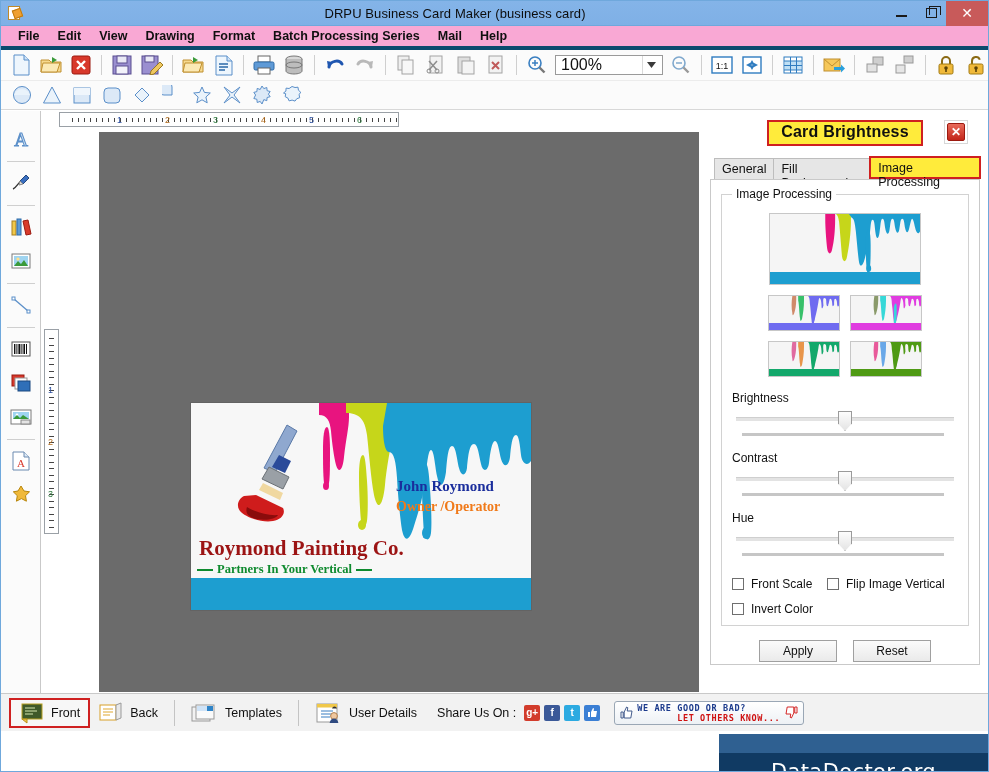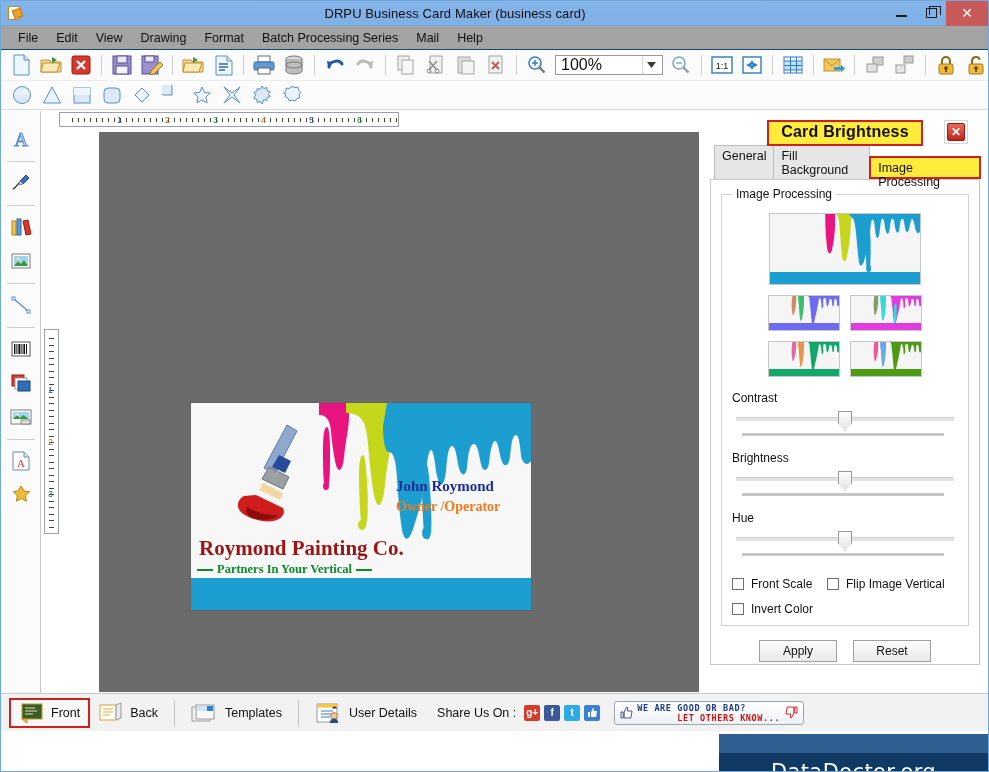--- a/index.html
+++ b/index.html
@@ -52,22 +52,23 @@
   .win-btn.close {
     width: 42px; background:#c85a5a; color:#fff; font-size:14px;
   }
   .min-glyph { display:block; width:11px; height:2px; background:#1a1a1a; margin-top:6px;}
   .max-glyph { display:block; width:11px; height:10px; border:1.6px solid #1a1a1a; position:relative;}
   .max-glyph:after{content:"";position:absolute;left:2px;top:-3px;width:10px;height:8px;border:1.6px solid #1a1a1a;border-bottom:none;}
 
   
   .menubar {
     height: 24px; display:flex; align-items:center;
-    background:#a3a3a3; padding-left: 8px;
-    border-bottom: 1px solid #0c4a6e;
+    background:#f9a8d4; padding-left: 8px;
+    border-bottom: 4px solid #0c4a6e;
+    font-weight: bold;
   }
   .menu-item {
     font-size: 12.5px; color:#101010;
     padding: 3px 9px; cursor: default;
   }
 
   
   .toolbar {
     height: 31px; display:flex; align-items:center;
     background:#fbfbfb; padding-left: 6px; gap: 2px;
@@ -203,21 +204,21 @@
   .cp-close .x {
     width:18px;height:18px; background:linear-gradient(180deg,#e86a5a,#c3251a);
     border:1px solid #9c1a10; border-radius:2px; color:#fff; font-size:12px;
     display:flex;align-items:center;justify-content:center; font-weight:bold;
   }
 
   .tabs { display:flex; align-items:flex-end; margin: 10px 0 0 4px; height:22px;}
   .tab {
     font-size:12.5px; color:#111; padding: 3px 7px 3px 7px;
     background:#e6e6e6; border:1px solid #bdbdbd; border-bottom:none;
-    margin-right:-1px; height:34px;
+    margin-right:-1px; height:21px;
   }
   .tab.active {
     background:#ffeb3b; border:2px solid #cf2020; font-weight:normal;
     height:23px; position:relative; z-index:2;
   }
 
   .group-box {
     border:1px solid #c9c9c9; background:#fff;
     margin-top:0px; padding: 0 10px 10px 10px;
     position:relative; height: 486px;
@@ -919,30 +920,30 @@
                 <path d="M24 0h4v4c0 6-1 11-2 14-1 3-2 3-2 0-1-5-1-12 0-18z" fill="#e85a9a"></path>
                 <path d="M30 0h6v5c0 7-1 14-2 19-1 3-2 3-2 0-1-6-1-16-2-19z" fill="#6aa8e8"></path>
                 <path d="M36 0h36v10c-1 2-2 1-2-2s-1-5-2-5-1 3-1 6c-1 3-2 2-2-1s-1-5-2-5-1 4-2 6c0 3-2 2-2-1s0-6-2-6-1 5-1 8c-1 4-2 4-2 0s-1-8-2-8-1 5-2 9c-1 6-2 9-3 14-1 4-3 5-3 1-1-5-1-12-2-18 0-5-1-8-2-8z" fill="#4f9a14"></path>
                 <path d="M46 8c1 0 1 3 1 8s0 11-1 13c-1 3-1 2-2-1 0-4 0-11 0-14 0-4 1-6 2-6z" fill="#4f9a14"></path>
               </svg>
               <div class="thumb-band" style="background:#4f9a14"></div>
             </div>
           </div>
 
           <div class="slider-block">
-            <div class="slider-label">Contrast</div>
+            <div class="slider-label">Brightness</div>
             <div class="slider-wrap">
               <div class="slider-track"></div>
               <div class="slider-thumb" style="left:calc(50% - 7px)"></div>
               <div class="slider-bar2"></div>
             </div>
           </div>
 
           <div class="slider-block">
-            <div class="slider-label">Brightness</div>
+            <div class="slider-label">Contrast</div>
             <div class="slider-wrap">
               <div class="slider-track"></div>
               <div class="slider-thumb" style="left:calc(50% - 7px)"></div>
               <div class="slider-bar2"></div>
             </div>
           </div>
 
           <div class="slider-block">
             <div class="slider-label">Hue</div>
             <div class="slider-wrap">

